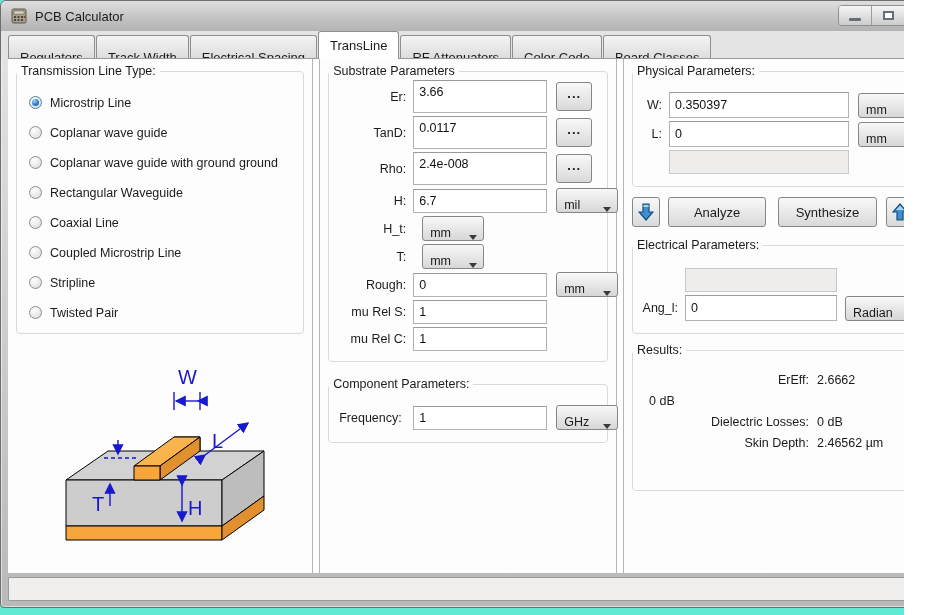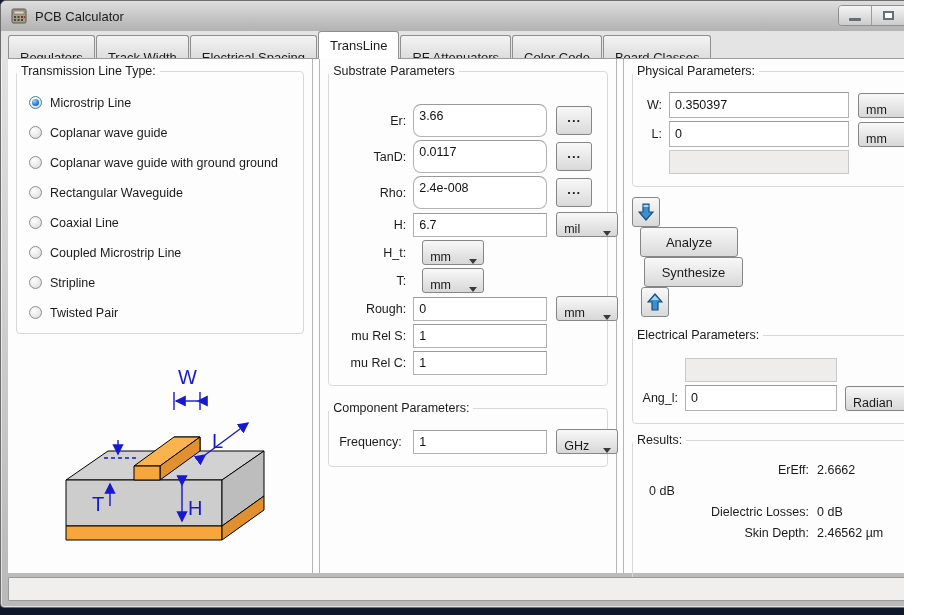--- a/index.html
+++ b/index.html
@@ -1,17 +1,17 @@
 <!DOCTYPE html>
 <html><head>
 <meta charset="utf-8">
 <style>
   * { margin:0; padding:0; box-sizing:border-box; }
   html,body { width:950px; height:615px; font-family:"Liberation Sans", sans-serif; }
-  .desktop { position:relative; width:904px; height:615px; background:#0f172a; overflow:hidden; }
+  .desktop { position:relative; width:904px; height:615px; background:#5eead4; overflow:hidden; }
   .win { position:absolute; left:0; top:0; width:950px; height:608px;
          background:linear-gradient(#e6e6e6,#b9b9b9); border:1px solid #6e6e6e;
          border-radius:6px 6px 4px 4px; box-shadow:inset 0 0 0 1px rgba(255,255,255,.55); }
   
   .titlebar { position:relative; height:30px; display:flex; align-items:center; padding:0 10px;
               background:linear-gradient(#dedede,#c2c2c2 60%,#b3b3b3); border-radius:6px 6px 0 0; }
   .title-text { font-size:13px; color:#1c1c1c; margin-left:8px; }
   .winbtns { position:absolute; right:10px; top:4px; display:flex; border:1px solid #8f8f8f;
              border-radius:4px; overflow:hidden; background:linear-gradient(#f2f2f2,#c9c9c9); }
   .winbtn { width:33px; height:19px; display:flex; align-items:center; justify-content:center;
@@ -45,21 +45,21 @@
            background:radial-gradient(circle at 35% 30%, #ffffff 0%, #e8e8e8 60%, #cfcfcf 100%); margin-right:8px; position:relative; flex:none; }
   .radio.checked { border-color:#4f7e9e; }
   .radio.checked::after { content:""; position:absolute; left:2px; top:2px; width:7px; height:7px; border-radius:50%;
            background:radial-gradient(circle at 35% 30%, #9fd4f5 0%, #2a7fd4 55%, #0b4f9e 100%); }
   .radio-label { font-size:12.5px; color:#1b1b1b; }
   
   .frow { display:flex; align-items:center; margin-bottom:3px; }
   .flabel { width:76px; text-align:right; padding-right:7px; font-size:12.5px; color:#1b1b1b; flex:none; }
   .tbox { border:1px solid #b2b2b2; border-top-color:#9a9a9a; background:#fff; font-family:"Liberation Sans",sans-serif;
           font-size:12.5px; color:#111; padding:0 5px; width:134px; height:24px; }
-  .tbox.tall { height:33px; padding-bottom:9px;border-radius:8px; }
+  .tbox.tall { height:33px; padding-bottom:9px; }
   .tbox.disabled { background:#efecec; border-color:#c9c9c9; }
   .ctrl-slot { width:66px; margin-left:9px; flex:none; display:flex; }
   
   .combo { width:62px; height:25px; border:1px solid #868686; border-radius:3px;
            background:linear-gradient(#f8f8f8,#e6e6e6 55%,#d7d7d7); display:flex; align-items:flex-end;
            font-size:12.5px; color:#1b1b1b; padding-left:7px; cursor:default; }
   .combo .arrow { margin-left:auto; margin-right:6px; width:0; height:0;
            border-left:4px solid transparent; border-right:4px solid transparent; border-top:5px solid #3a3a3a; }
   .btn { border:1px solid #868686; border-radius:3px; background:linear-gradient(#f8f8f8,#e9e9e9 50%,#d9d9d9);
          font-family:"Liberation Sans",sans-serif; font-size:13px; color:#1b1b1b; cursor:default;
@@ -196,21 +196,21 @@
             <text x="158" y="100" font-size="20" fill="#1818cc">L</text>
             <text x="38" y="163" font-size="20" fill="#1818cc">T</text>
             <text x="134" y="167" font-size="20" fill="#1818cc">H</text>
           </svg>
         </div>
       </div>
 
       <div class="sash"></div>
 
       <div class="panel panel-mid">
-        <div class="group" style="padding-top:32px;">
+        <div class="group" style="padding-top:8px;">
           <span class="group-title">Substrate Parameters</span>
 
           <div class="frow">
             <span class="flabel">Er:</span>
             <input class="tbox tall" value="3.66" style="">
             <span class="ctrl-slot">
                 <button class="btn btn-dots">...</button>
               </span>
           </div>
           <div class="frow">
@@ -318,21 +318,21 @@
                 </span>
               </span>
           </div>
           <div class="frow" style="margin-bottom:2px;">
             <span class="flabel" style="width:28px;"></span>
             <input class="tbox disabled" style="width: 180px; height: 24px;" disabled="" value="">
             <span class="ctrl-slot"></span>
           </div>
         </div>
 
-        <div style="display:flex; margin:10px 8px 0 8px;flex-direction:column;">
+        <div style="display:flex; align-items:center; margin:10px 8px 0 8px;">
           <button class="btn btn-arrow">
             <svg width="16" height="18" viewBox="0 0 16 18">
               <path d="M5,1 L11,1 L11,9 L15,9 L8,17 L1,9 L5,9 z" fill="#3f8fd0" stroke="#14507e" stroke-width="1.2"></path>
               <path d="M5.5,2 L10.5,2 L10.5,4 L5.5,4 z" fill="#a8d4f2"></path>
             </svg>
           </button>
           <button class="btn btn-wide" style="margin-left:8px; width:98px;">Analyze</button>
           <button class="btn btn-wide" style="margin-left:12px; width:99px;">Synthesize</button>
           <button class="btn btn-arrow" style="margin-left:9px;">
             <svg width="16" height="18" viewBox="0 0 16 18">

